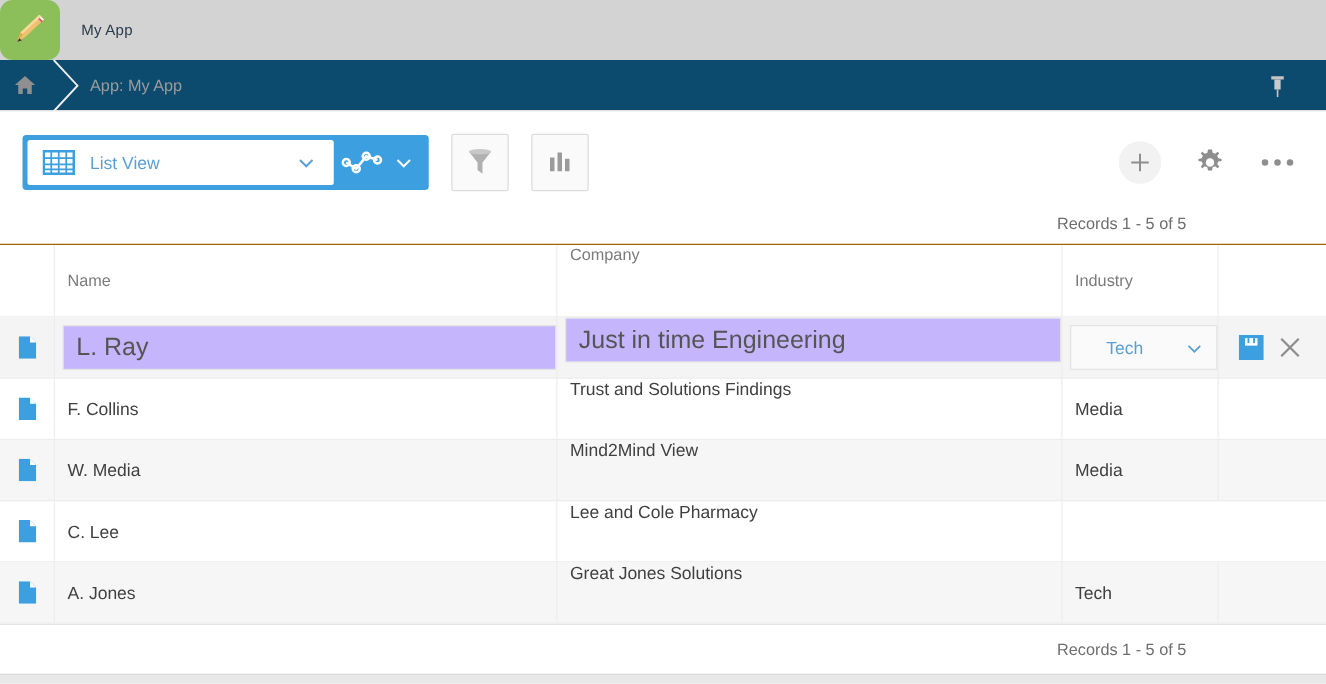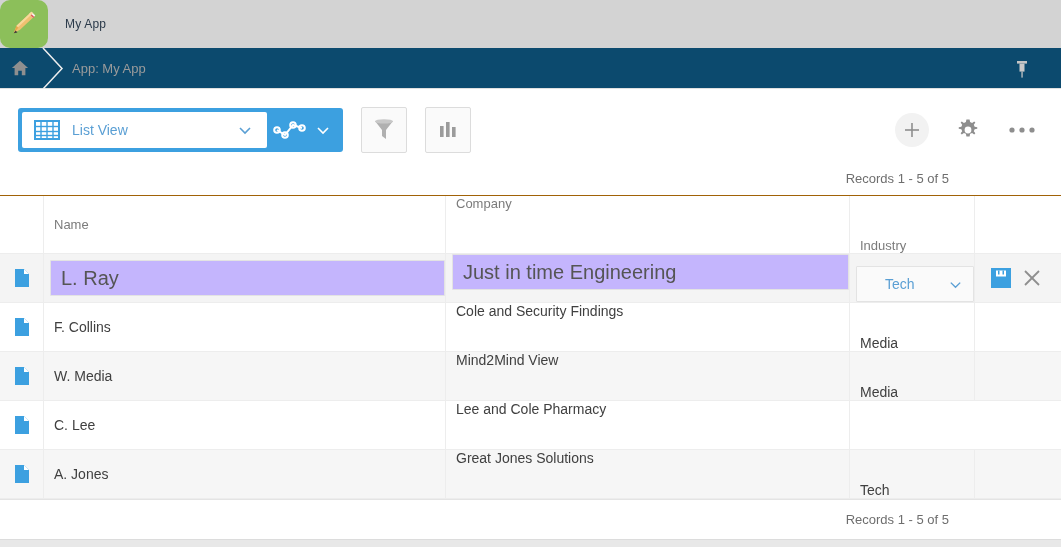--- a/index.html
+++ b/index.html
@@ -167,21 +167,21 @@
   .grid-row.header {
     height: 58px;
     background: #ffffff;
   }
   .grid-row.alt { background: #f6f6f6; }
   .grid-row.editing { background: #f4f4f4; }
 
   .c-icon   { width: 44px;  flex: 0 0 44px;  border-right: 1px solid #ededed; display: flex; align-items: center; justify-content: center;}
   .c-name   { width: 402px; flex: 0 0 402px; border-right: 1px solid #ededed; display: flex; align-items: center; padding: 0 0 0 6px;}
   .c-comp   { width: 404px; flex: 0 0 404px; border-right: 1px solid #ededed; display: flex; align-items: flex-start; padding: 0 0 0 6px;}
-  .c-ind    { width: 125px; flex: 0 0 125px; border-right: 1px solid #ededed; display: flex; align-items: flex-end; padding: 0 0 0 6px;}
+  .c-ind    { width: 125px; flex: 0 0 125px; border-right: 1px solid #ededed; display: flex; align-items: center; padding: 0 0 0 6px;}
   .c-act    { flex: 1 1 auto; display: flex; align-items: center; padding-left: 16px; gap: 12px;}
 
   .hdr-text {
     font-size: 13px;
     color: #7b7b7b;
     padding-left: 4px;
   }
   .cell-text {
     font-size: 14px;
     color: #404040;
@@ -393,21 +393,21 @@
     <div class="c-icon">
       <svg class="doc-icon" viewBox="0 0 14 18">
         <path d="M0 0 L9 0 L14 5 L14 18 L0 18 Z" fill="#3ca0e0"></path>
         <path d="M9 0 L14 5 L9 5 Z" fill="#ffffff"></path>
       </svg>
     </div>
     <div class="c-name">
       <span class="cell-text">F. Collins</span>
     </div>
     <div class="c-comp">
-      <span class="cell-text">Cole and Security Findings</span>
+      <span class="cell-text">Trust and Solutions Findings</span>
     </div>
     <div class="c-ind">
       <span class="cell-text">Media</span>
     </div>
     <div class="c-act"></div>
   </div>
 
   <div class="grid-row alt">
     <div class="c-icon">
       <svg class="doc-icon" viewBox="0 0 14 18">

